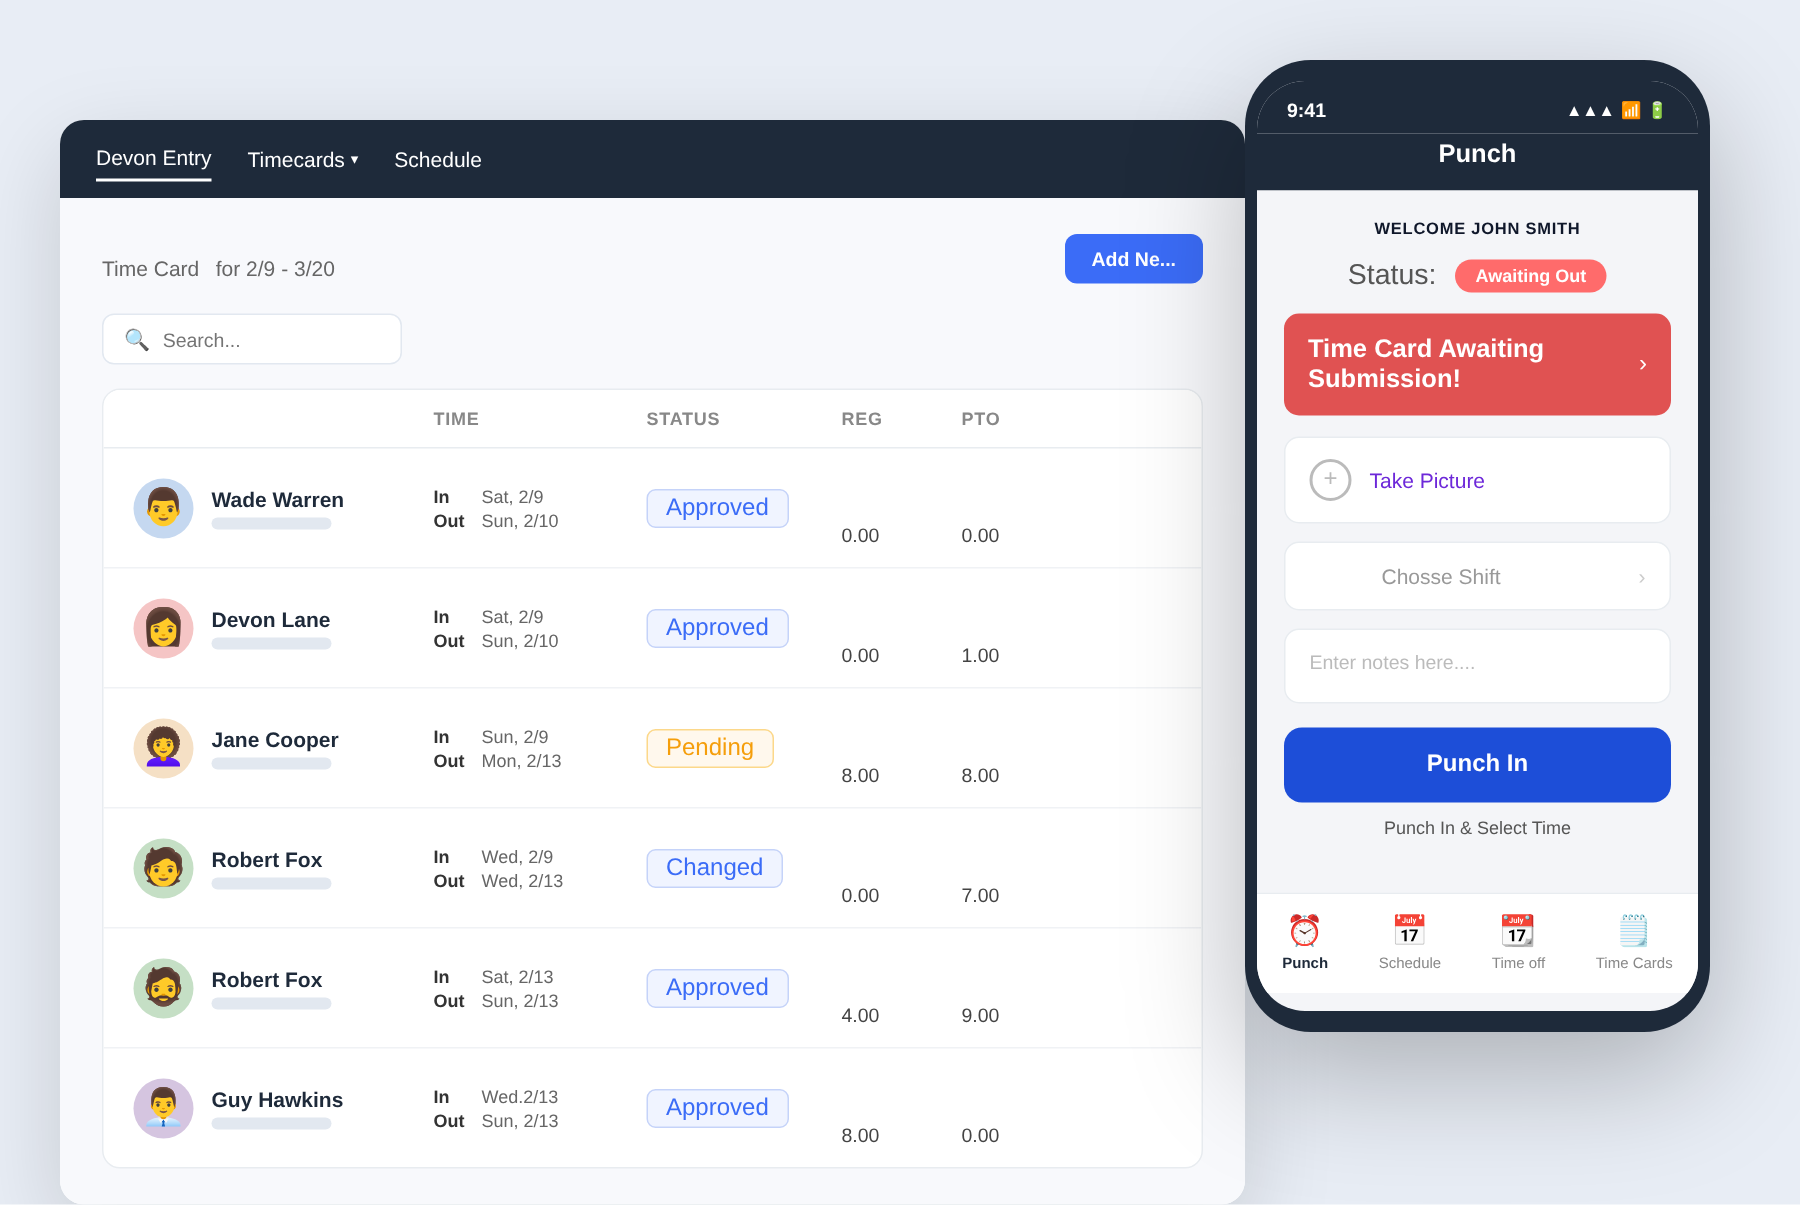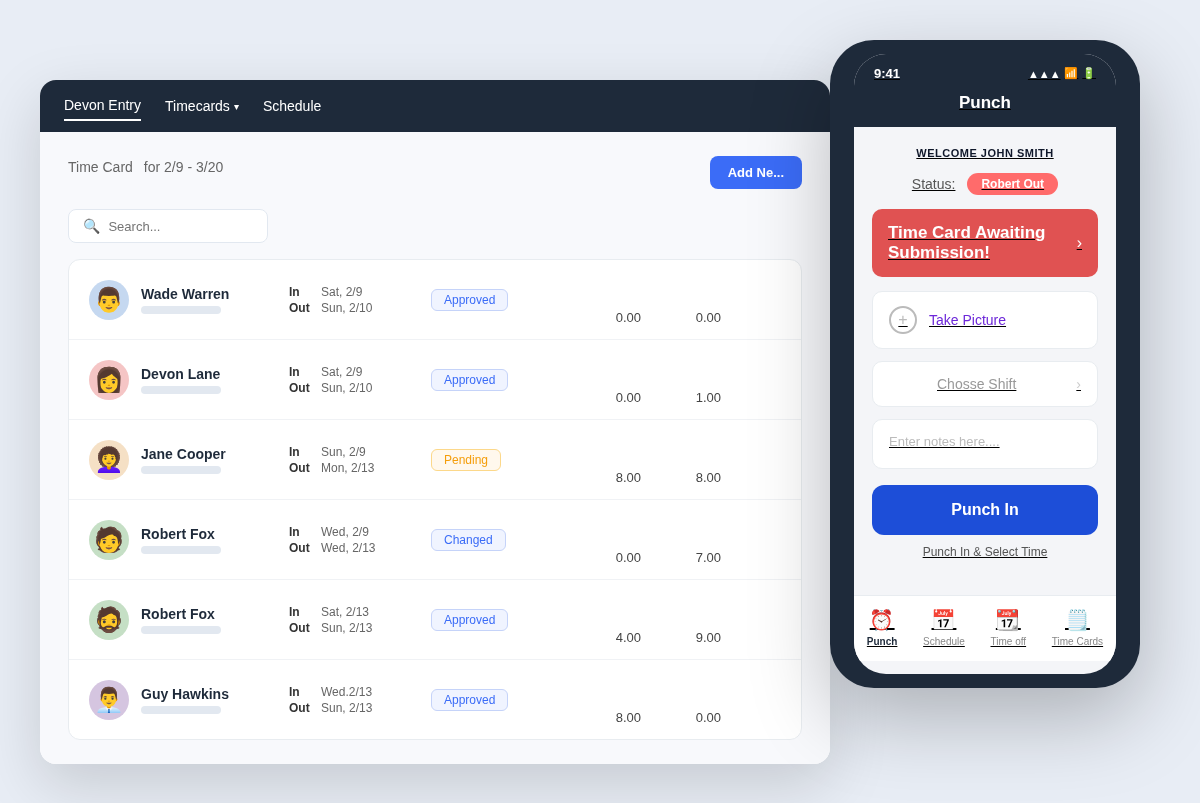--- a/index.html
+++ b/index.html
@@ -57,21 +57,21 @@
     }
 
     .app-content {
       padding: 24px 28px;
       background: #f8f9fc;
       min-height: 600px;
     }
 
     .page-header {
       display: flex;
-      align-items: flex-start;
+      align-items: flex-end;
       justify-content: space-between;
       margin-bottom: 20px;
     }
 
     .page-title {
       font-size: 18px;
       font-weight: 700;
       color: #1e2a3a;
     }
 
@@ -207,21 +207,21 @@
     .time-label {
       font-weight: 600;
       color: #333;
       width: 24px;
     }
 
     .status-badge {
       display: inline-block;
       padding: 3px 12px;
       border-radius: 6px;
-      font-size: 12px;
+      font-size: 16px;
       font-weight: 500;
       text-align: center;
     }
 
     .status-approved {
       background: #f0f4ff;
       color: #3b6cf7;
       border: 1px solid #c5d3f9;
     }
 
@@ -233,36 +233,35 @@
 
     .status-changed {
       background: #f0f4ff;
       color: #3b6cf7;
       border: 1px solid #c5d3f9;
     }
 
     .reg-cell, .pto-cell {
       font-size: 13px;
       color: #444;
-      text-align: right;
+      text-align: left;
       margin-top: 36px;
     }
 
     
     .mobile-phone {
       position: absolute;
       right: 60px;
       top: 40px;
       width: 310px;
       background: #1e2a3a;
       border-radius: 44px;
-      padding: 14px 24px;
+      padding: 14px 8px;
       box-shadow: 0 30px 80px rgba(0,0,0,0.25);
       z-index: 2;
-      text-decoration: underline;
     }
 
     .phone-screen {
       background: #f4f5f8;
       border-radius: 32px;
       overflow: hidden;
       min-height: 620px;
     }
 
     .phone-statusbar {
@@ -308,21 +307,21 @@
 
     .status-row {
       display: flex;
       align-items: center;
       justify-content: center;
       gap: 12px;
       margin-bottom: 14px;
     }
 
     .status-label {
-      font-size: 14px;
+      font-size: 19px;
       color: #555;
       font-weight: 500;
     }
 
     .punched-out-badge {
       background: #ff6b6b;
       color: #fff;
       border-radius: 20px;
       padding: 4px 14px;
       font-size: 12px;
@@ -507,20 +506,28 @@
       <button class="add-btn">Add Ne...</button>
     </div>
 
     <div class="search-bar">
       <span class="search-icon-svg">🔍</span>
       <input type="text" placeholder="Search..." style="">
     </div>
 
     <div class="time-table">
 
+      <div class="table-header">
+        <div class="table-header-cell"></div>
+        <div class="table-header-cell">Time</div>
+        <div class="table-header-cell">Status</div>
+        <div class="table-header-cell">Reg</div>
+        <div class="table-header-cell">PTO</div>
+        <div class="table-header-cell"></div>
+      </div>
 
       <div class="table-row">
         <div class="employee-cell">
           <div class="avatar av-wade">👨</div>
           <div class="employee-info">
             <span class="employee-name">Wade Warren</span>
             <div class="employee-role"></div>
           </div>
         </div>
         <div class="time-cell">
@@ -687,21 +694,21 @@
     </div>
 
     <div class="phone-nav-bar">
       <span>Punch</span>
     </div>
 
     <div class="phone-body">
       <div class="welcome-text">WELCOME JOHN SMITH</div>
       <div class="status-row">
         <span class="status-label">Status:</span>
-        <span class="punched-out-badge">Robert Out</span>
+        <span class="punched-out-badge">Awaiting Out</span>
       </div>
       <div class="alert-banner">
         <span class="alert-text">Time Card Awaiting Submission!</span>
         <span class="alert-arrow">›</span>
       </div>
       <div class="take-picture-row">
         <div class="plus-circle">+</div>
         <span class="take-picture-label">Take Picture</span>
       </div>
       <div class="choose-shift-row">

